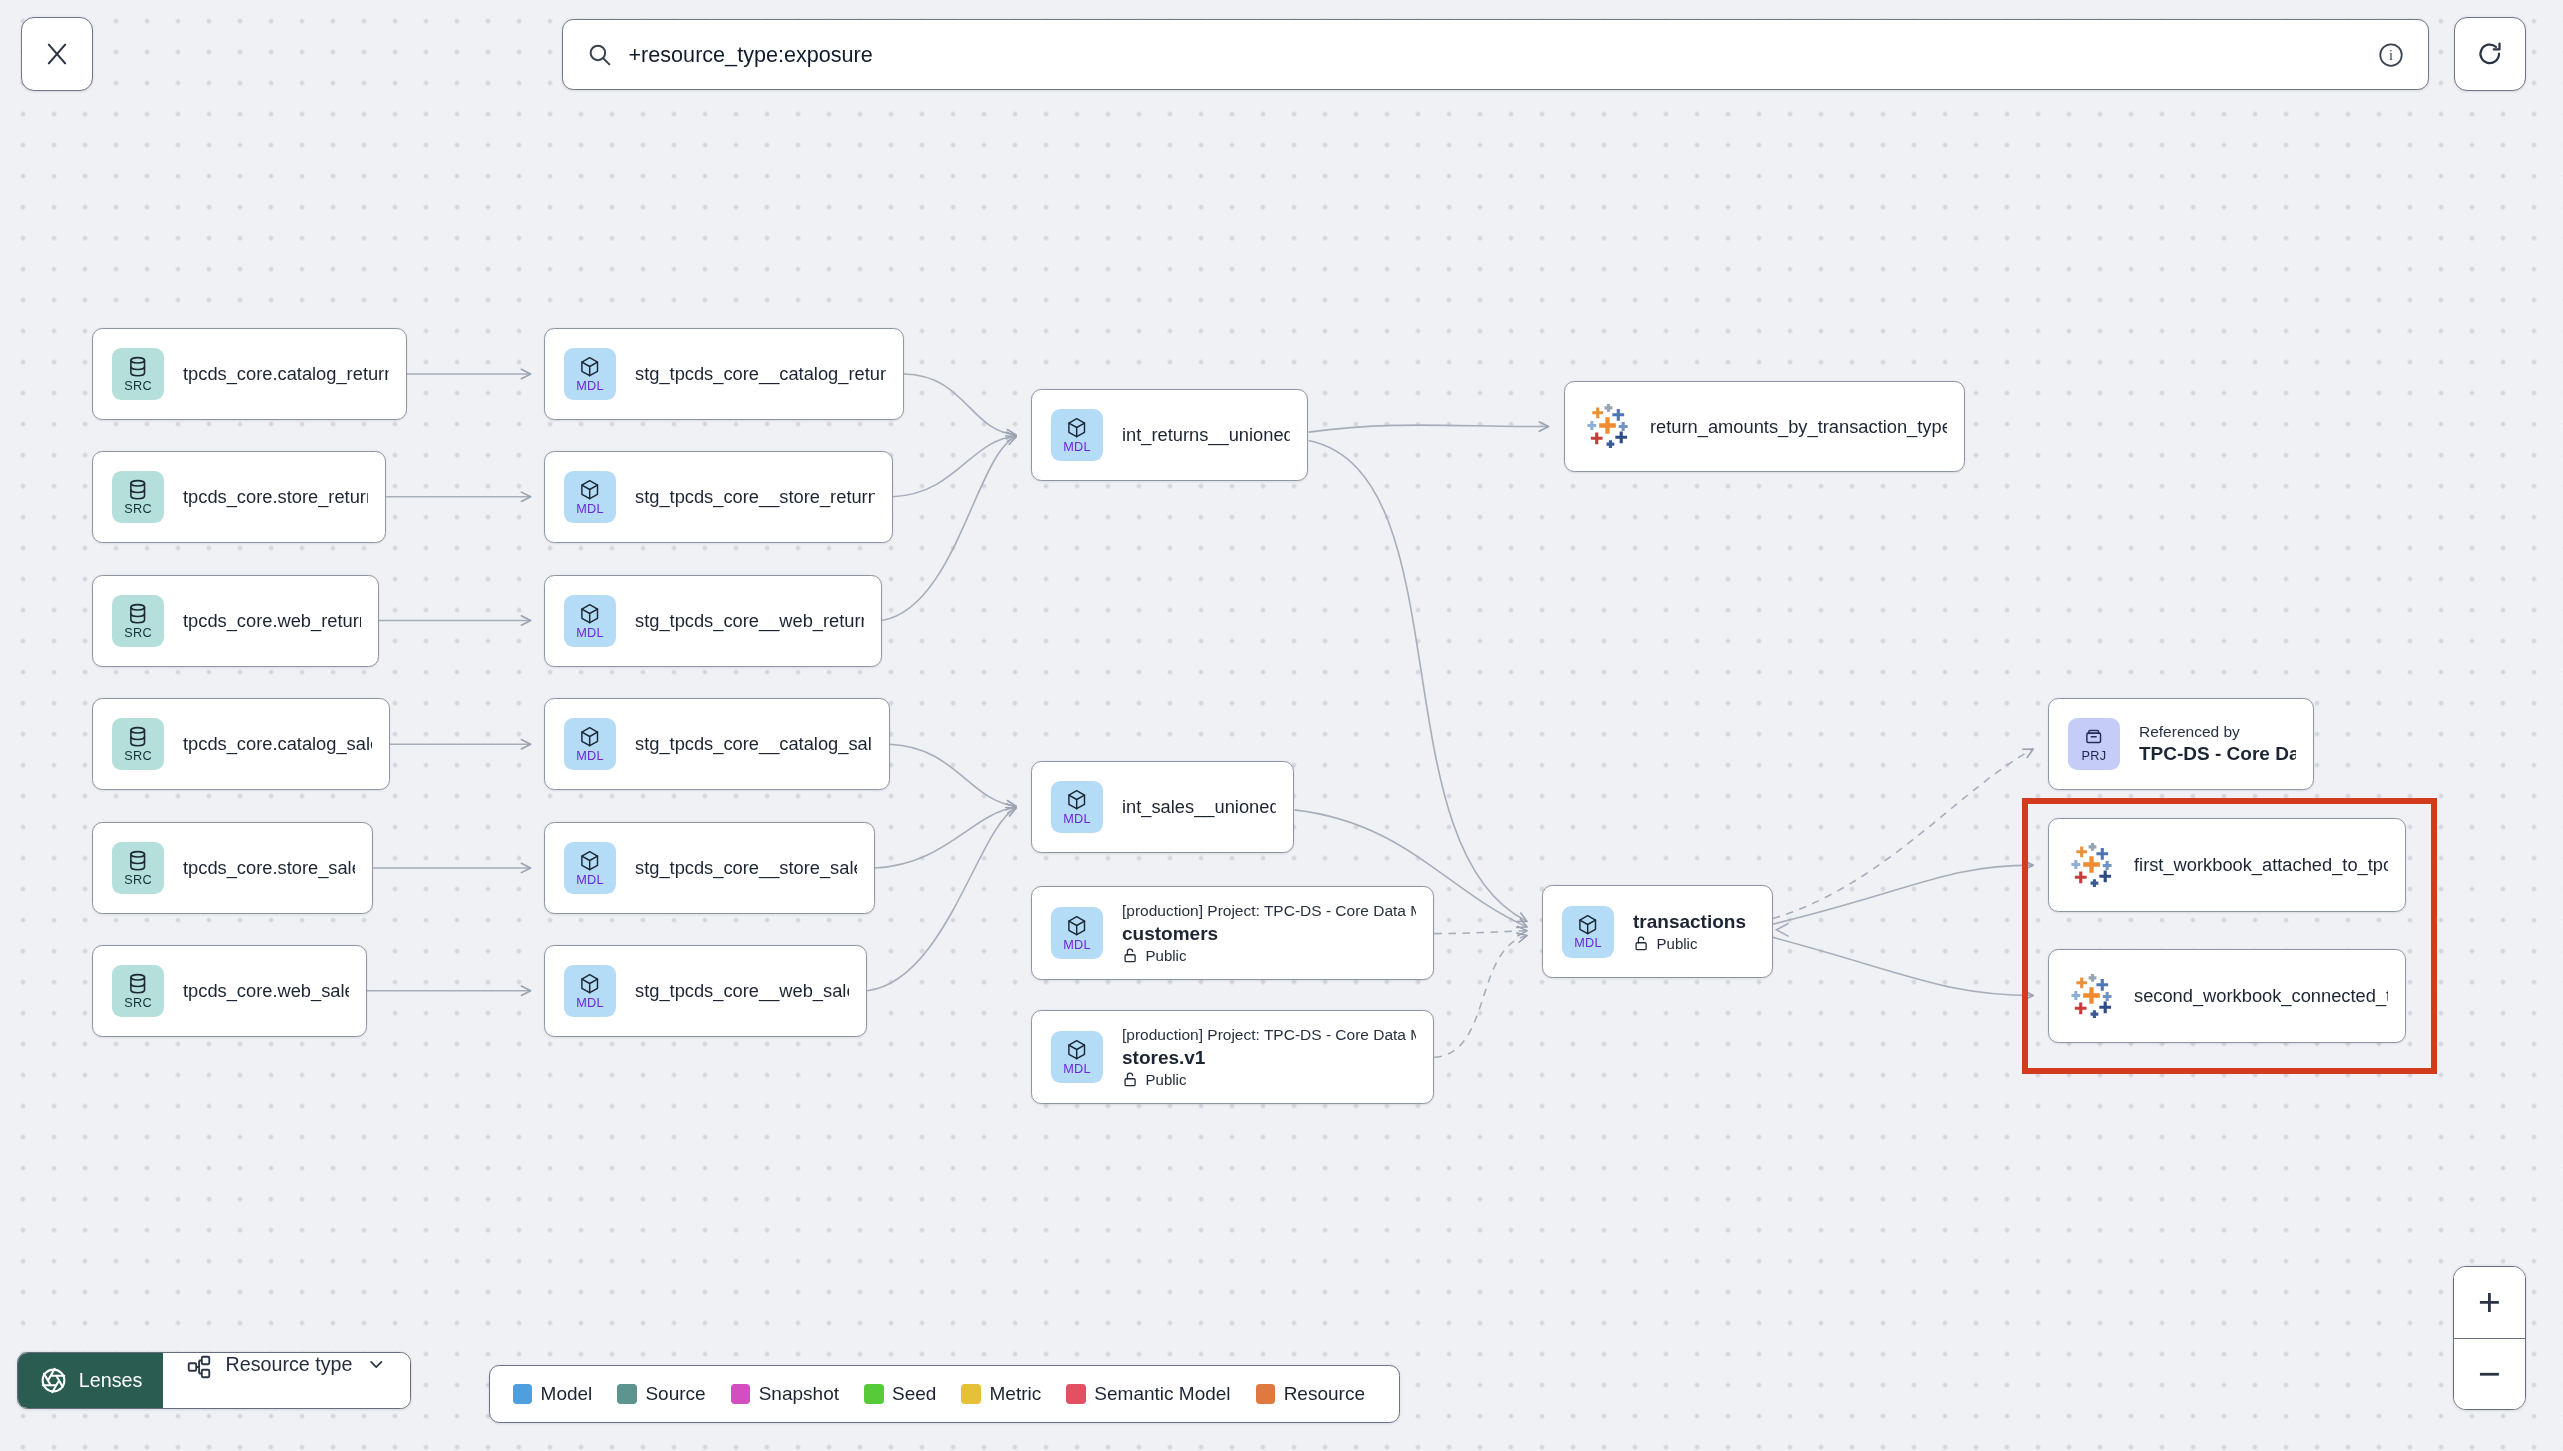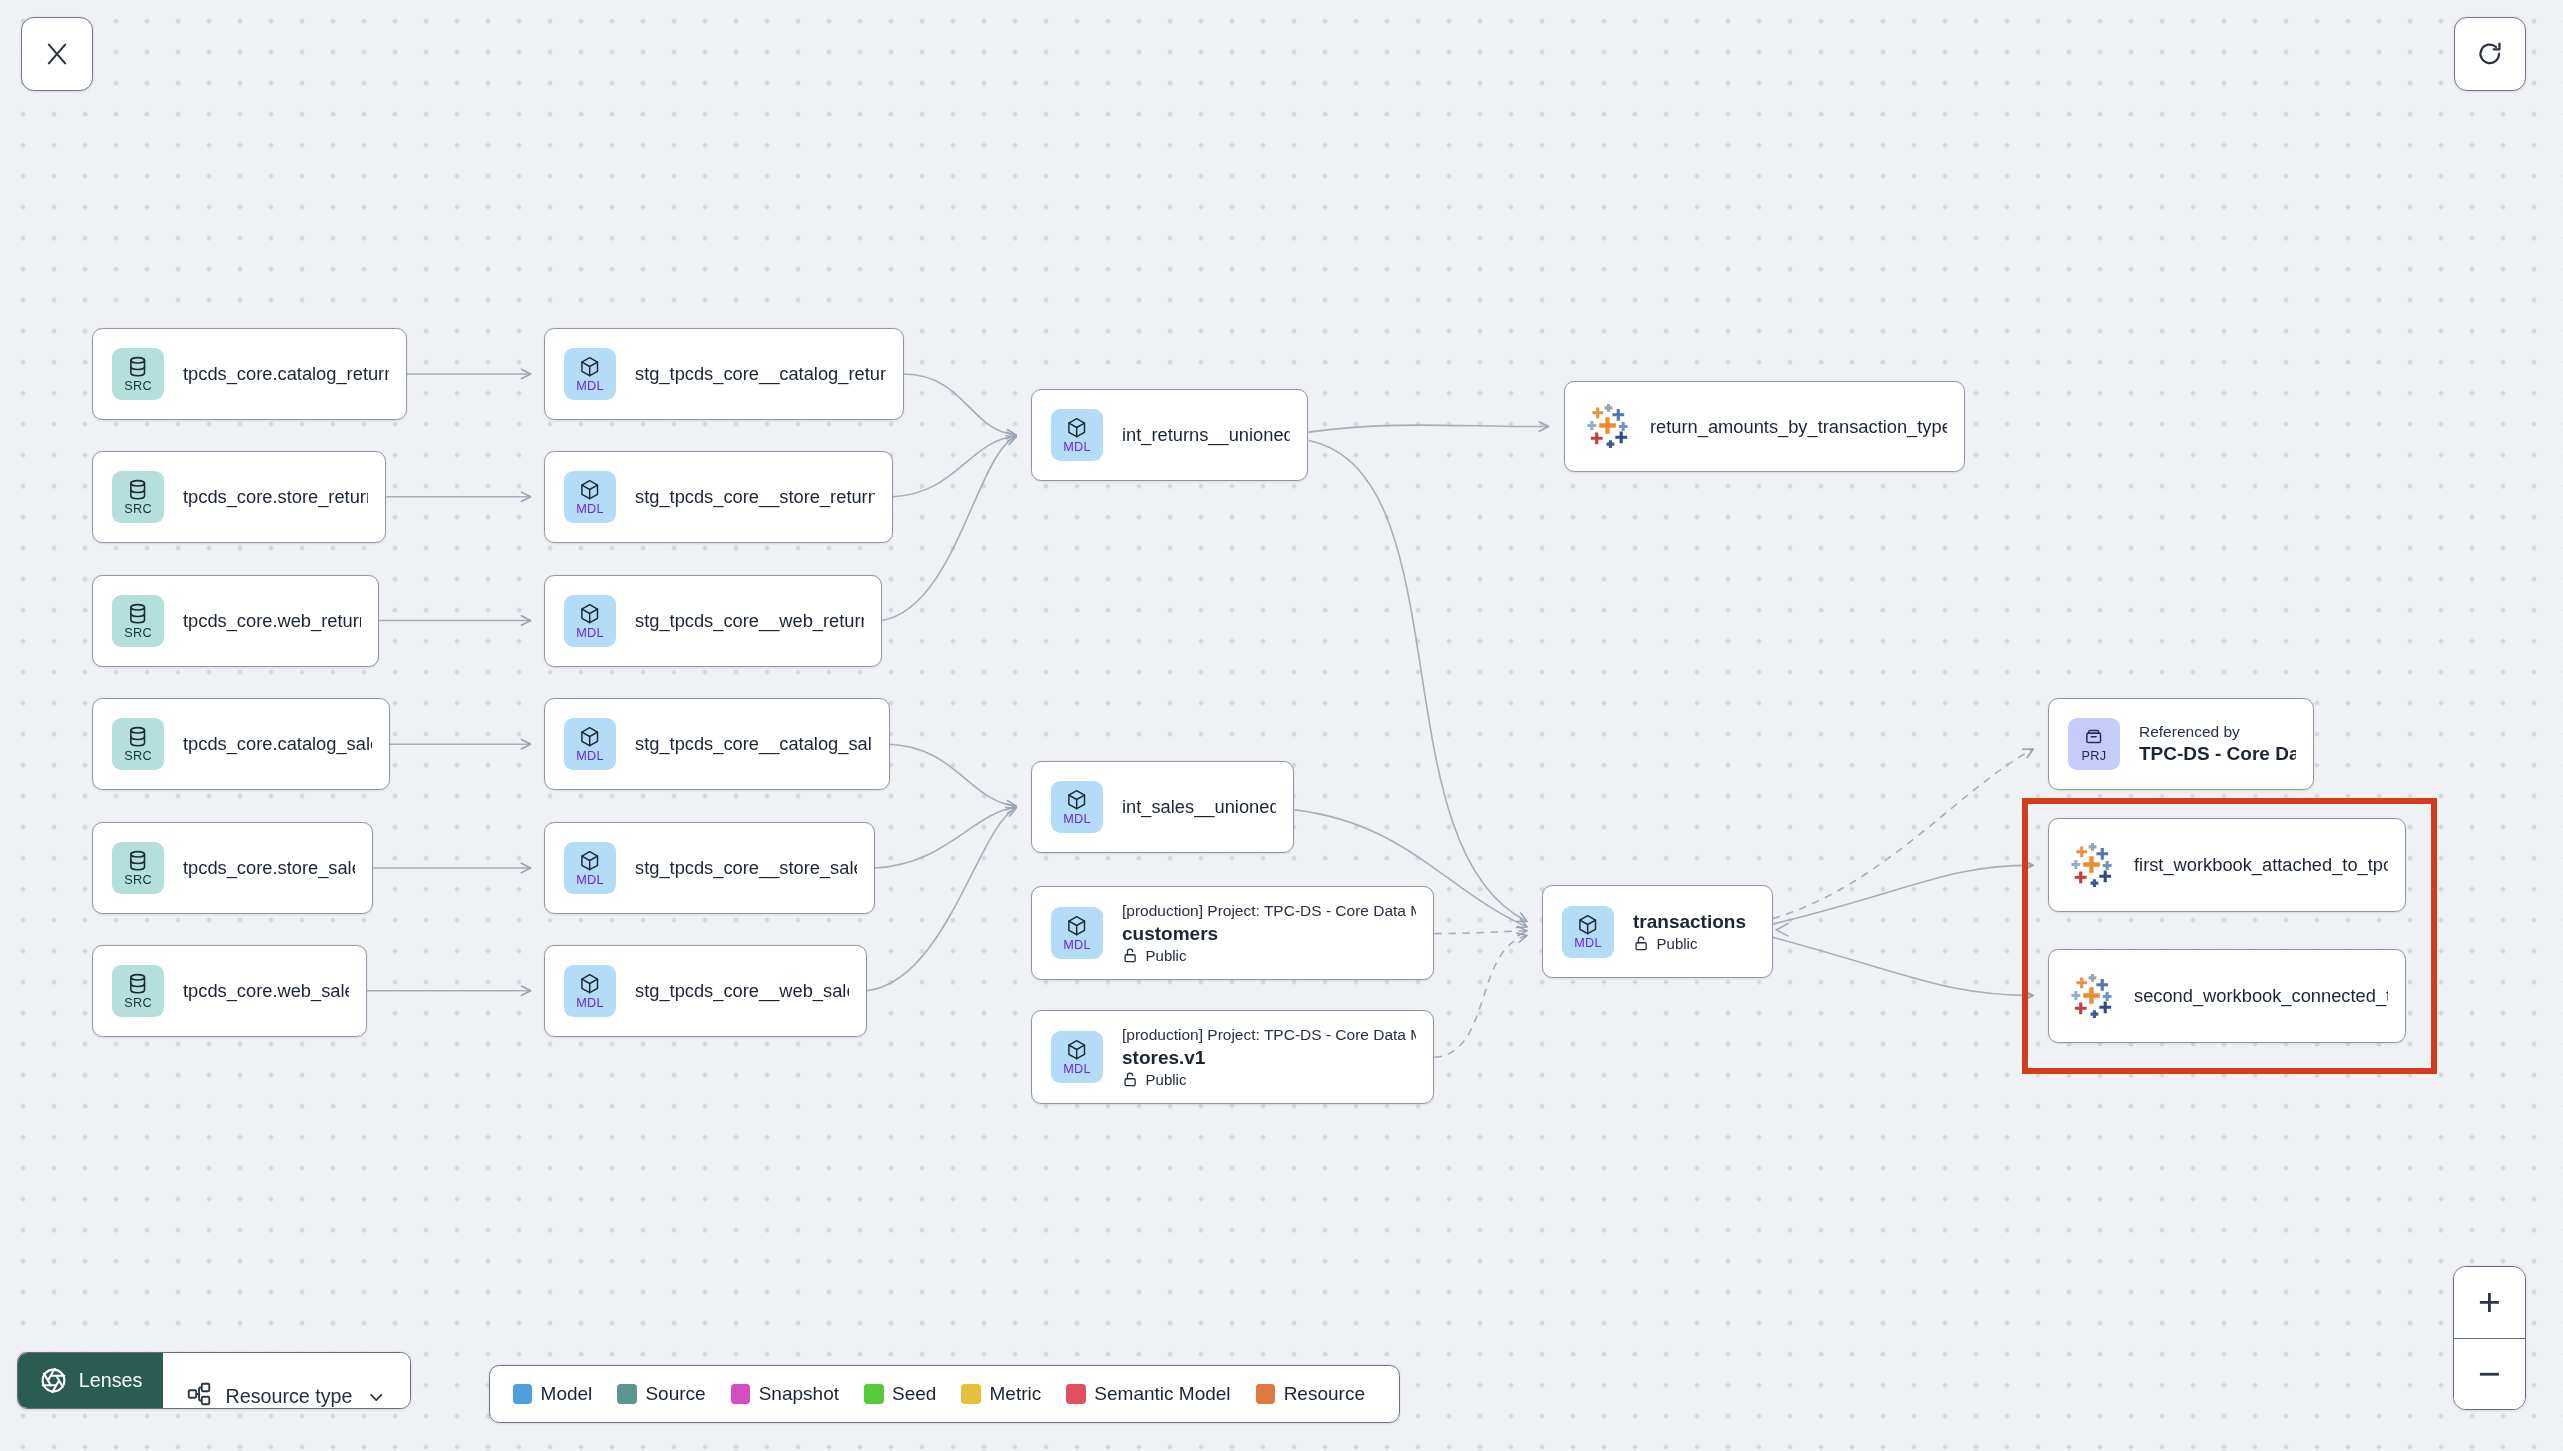--- a/index.html
+++ b/index.html
@@ -55,21 +55,21 @@
     position:absolute;left:17px;top:1352px;height:57px;
     display:flex;align-items:stretch;border:1.9px solid #646c7d;border-radius:10.3px;
     overflow:hidden;background:#fff;box-sizing:border-box;
     box-shadow:0 0.9px 2.8px rgba(20,30,55,.12);
   }
   .lens-left{
     background:#2a5c51;color:#fff;display:flex;align-items:center;gap:11.2px;
     padding:0 20.6px;font-size:19.7px;cursor:pointer;
   }
   .lens-right{
-    background:#fff;display:flex;align-items:flex-end;gap:12.2px;
+    background:#fff;display:flex;align-items:flex-start;gap:12.2px;
     padding:0 22.5px;font-size:19.7px;color:#252e3d;cursor:pointer;
   }
   .legend-panel{
     position:absolute;left:489px;top:1353px;height:58px;width:911px;
     background:#fff;border:1.9px solid #6b7383;border-radius:10.3px;box-sizing:border-box;
     display:flex;align-items:center;padding:0 22.5px;gap:25px;
     box-shadow:0 0.9px 2.8px rgba(20,30,55,.10);
     margin-top:12px;
   }
   .legend-item{display:flex;align-items:center;gap:8.4px;font-size:19px;color:#1b2431;white-space:nowrap;}
@@ -420,20 +420,32 @@
       </div>
     </div>
 
   <div class="chrome btn" style="left:20.6px;top:17px;width:72px;height:74px;">
     <svg class="icon" width="28" height="28" viewBox="0 0 24 24" fill="none" stroke="#2b3444" stroke-width="1.8" stroke-linecap="round">
       <path d="M5 4 L19 20 M19 4 L5 20"></path>
     </svg>
   </div>
 
 
+  <div class="chrome searchbar" style="left:562px;top:19px;width:1867px;height:71px;">
+    <svg class="icon" width="28" height="28" viewBox="0 0 24 24" fill="none" stroke="#39424f" stroke-width="1.7" stroke-linecap="round">
+      <circle cx="10.2" cy="10.2" r="6.2"></circle>
+        <path d="M14.8 14.8 L20 20"></path>
+    </svg>
+    <span class="search-text">+resource_type:exposure</span>
+    <span class="spacer"></span>
+    <svg class="icon btn" width="30" height="30" viewBox="0 0 24 24" fill="none" stroke="#39424f" stroke-width="1.4">
+      <circle cx="12" cy="12" r="8.6"></circle>
+      <text x="12" y="16.2" text-anchor="middle" font-family="Liberation Serif, serif" font-size="11.5" fill="#39424f" stroke="none">i</text>
+    </svg>
+  </div>
 
   <div class="chrome btn" style="left:2454px;top:17px;width:72px;height:74px;">
     <svg class="icon" width="30" height="30" viewBox="0 0 24 24" fill="none" stroke="#2b3444" stroke-width="1.8" stroke-linecap="round" stroke-linejoin="round">
       <path d="M19.2 11.8 a7.4 7.4 0 1 1 -2.4 -5.4"></path>
       <path d="M19.6 3.6 L19.6 8.2 L15 8.2"></path>
     </svg>
   </div>
 
   <div class="lens-group">
     <div class="lens-left">

